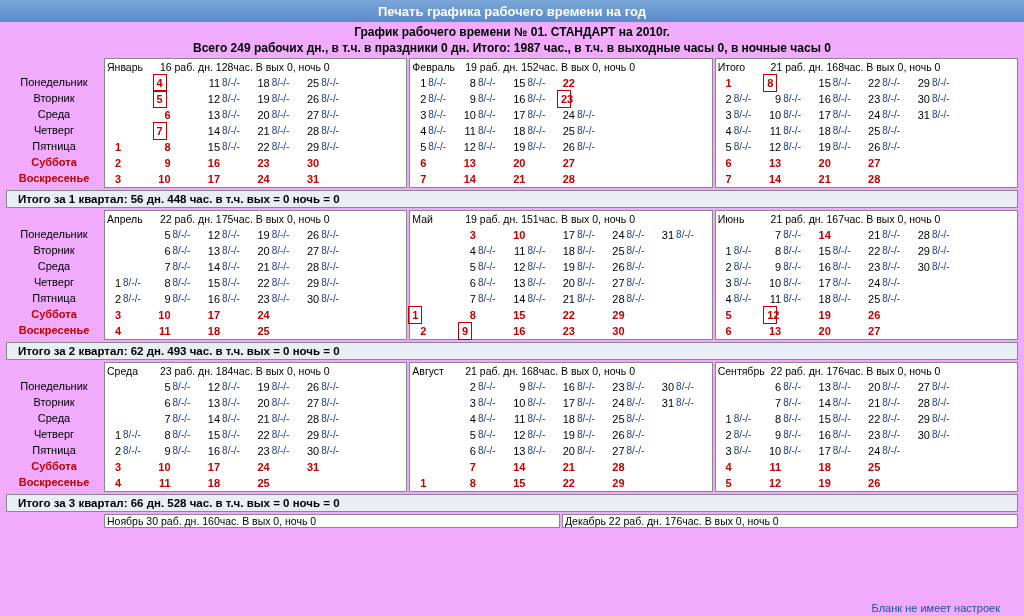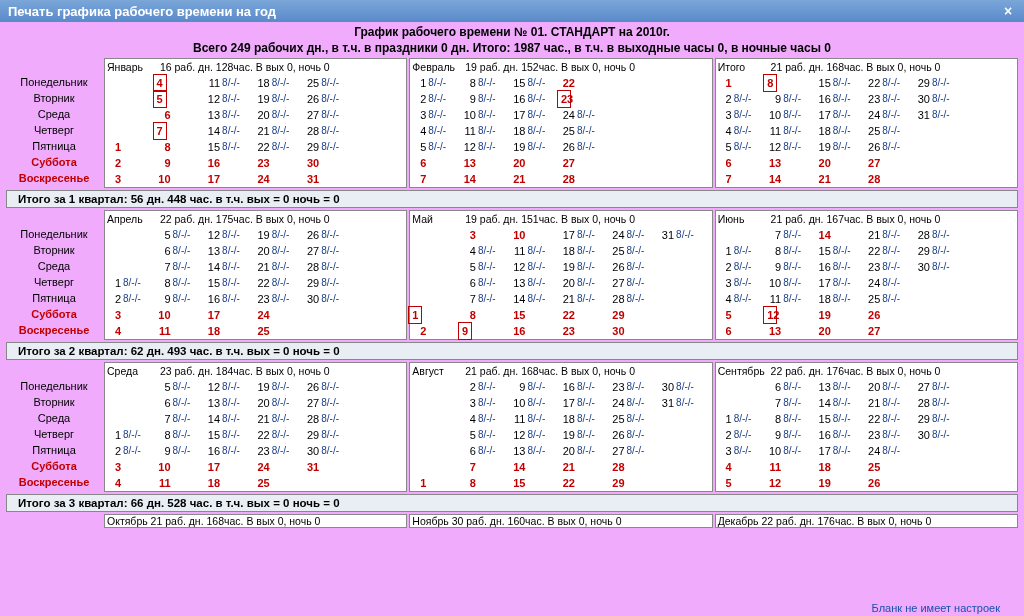--- a/index.html
+++ b/index.html
@@ -18,20 +18,21 @@
   .titlebar {
     background: linear-gradient(to bottom, #7aa6d8, #5a8acb);
     color: #fff;
     font-size: 13px;
     font-weight: bold;
     padding: 4px 8px;
     display: flex;
     justify-content: space-between;
     align-items: center;
     height: 22px;
+    flex-direction: column;
   }
   .close-btn {
     color: #fff;
     cursor: pointer;
     font-size: 14px;
     width: 16px;
     text-align: center;
   }
   .content-wrap {
     height: 594px;
@@ -1324,21 +1325,20 @@
               <div class="cell"></div>
               <div class="cell"></div>
             </div>
           </div>
         </div>
         <div class="qtotal">Итого за 3 квартал: 66 дн. 528 час. в т.ч. вых = 0 ночь = 0</div>
       </div>
 
     <div class="partial">
       <div class="daycol"></div>
-      <div class="stub">Октябрь  21 раб. дн. 168час. В вых 0, ночь 0</div>
       <div class="stub">Ноябрь  30 раб. дн. 160час. В вых 0, ночь 0</div>
       <div class="stub">Декабрь  22 раб. дн. 176час. В вых 0, ночь 0</div>
     </div>
 
     <div class="scroll-spacer"></div>
     <a class="footer-note">Бланк не имеет настроек</a>
   </div>
 </div>
 
 </body></html>

